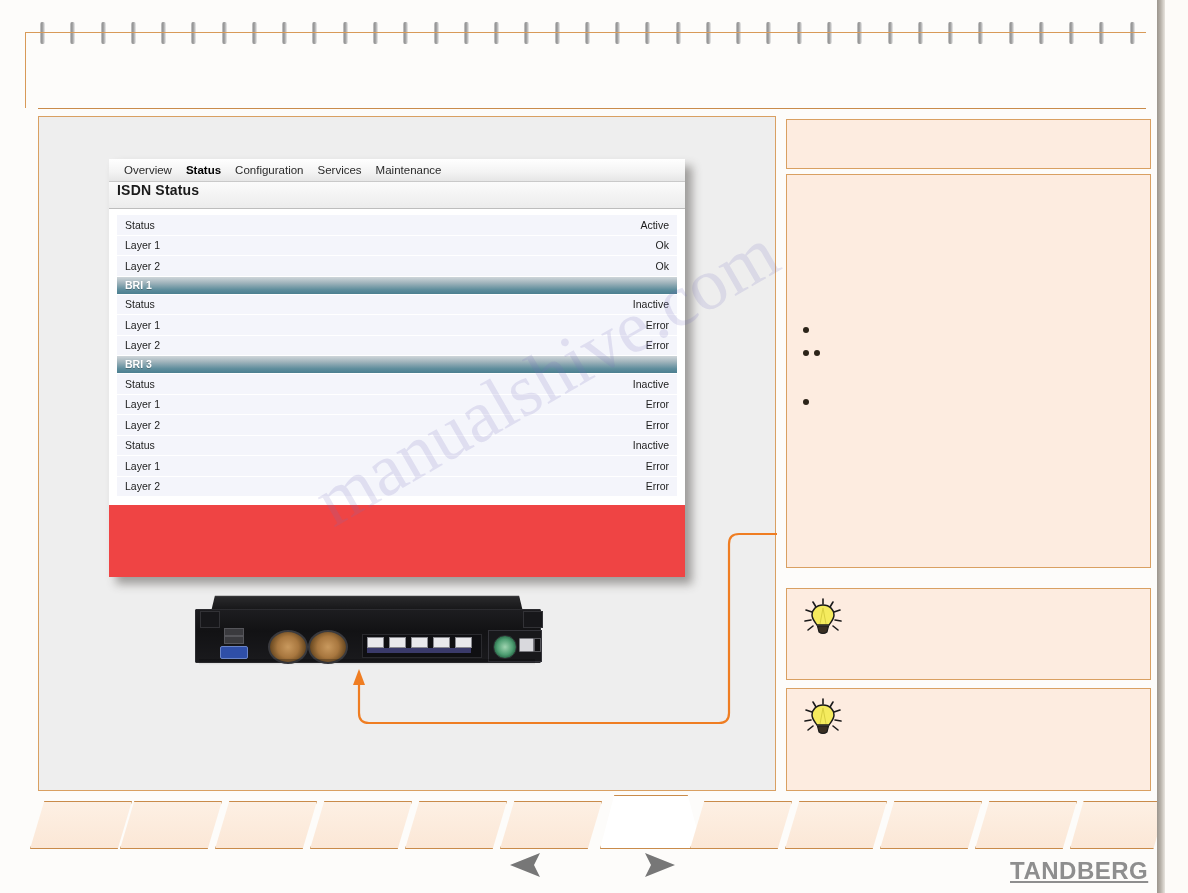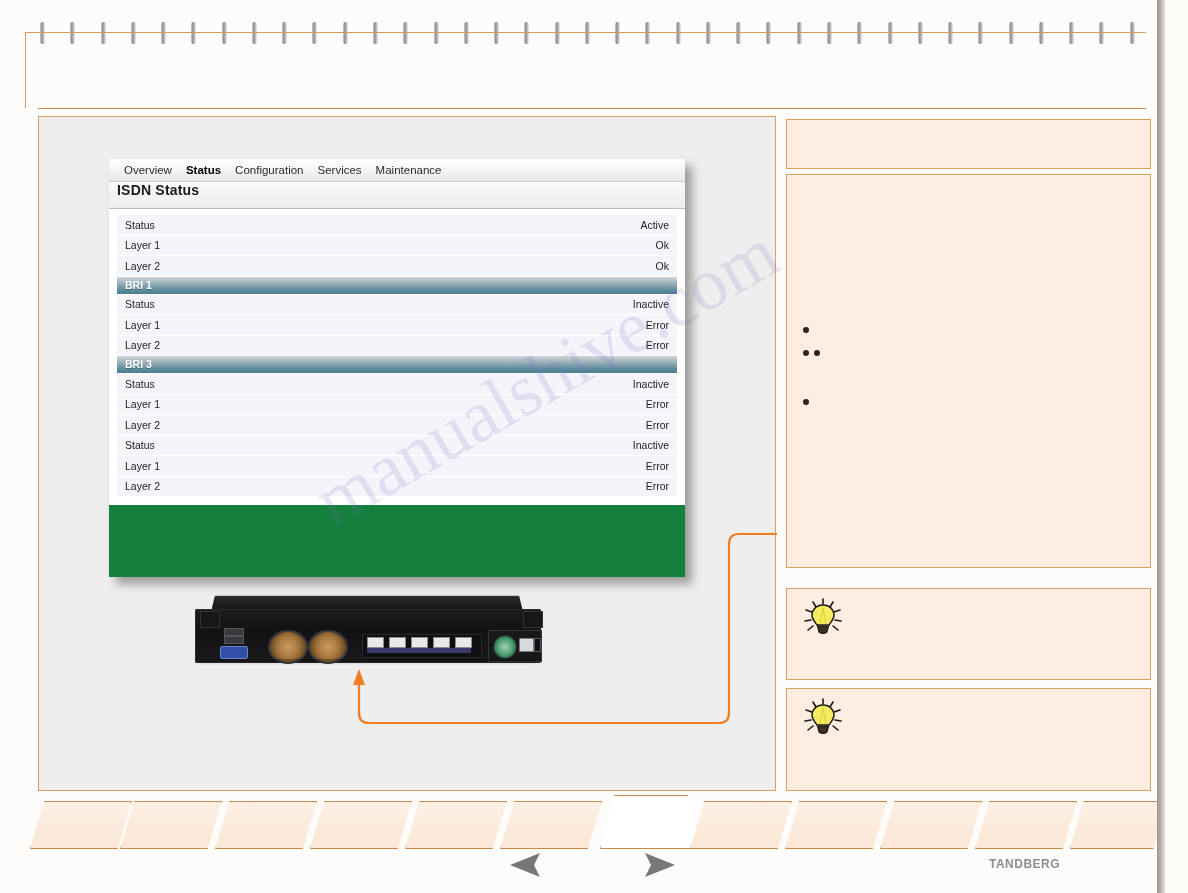--- a/index.html
+++ b/index.html
@@ -48,21 +48,21 @@
   
   #content-pane{
     position:absolute;left:38px;top:116px;width:738px;height:675px;
     background:#eeeeee;border:1px solid #d9a062;
     box-sizing:border-box;
   }
 
   
   #browser{
     position:absolute;left:70px;top:42px;width:576px;height:418px;
-    background:#15803d;
+    background:#ef4444;
     box-shadow:7px 7px 9px rgba(60,55,50,.45);
   }
   #browser-nav{
     height:22px;background:linear-gradient(to bottom,#ffffff 0%,#f3f3f3 60%,#e6e6e6 100%);
     border-bottom:1px solid #c9c9c9;
     display:flex;align-items:center;padding-left:8px;gap:0px;
   }
   .navtab{
     font-size:11.5px;color:#2a2a2a;padding:0 7px;white-space:nowrap;line-height:22px;
   }
@@ -152,23 +152,24 @@
     background:linear-gradient(to bottom,#fdf0e4 0%,#fbe7d6 100%);
     border:1px solid #c98b4a;
     box-shadow:3px 3px 4px rgba(90,70,50,.35);
   }
   .tab.white{background:#ffffff;border-color:#c98b4a;}
 
   #nav-prev{position:absolute;left:508px;top:852px;width:34px;height:26px;}
   #nav-next{position:absolute;left:643px;top:852px;width:34px;height:26px;}
 
   #logo{
-    position:absolute;left:989px;top:857px;
-    font-size:12px;font-weight:bold;letter-spacing:.5px;color:#8e8e8e;
+    position:absolute;left:1010px;top:857px;
+    font-size:24px;font-weight:bold;letter-spacing:.5px;color:#8e8e8e;
     font-family:"Liberation Sans", sans-serif;
+    text-decoration:underline;
   }
 
   
   #watermark{
     position:absolute;left:0;top:0;width:1188px;height:893px;pointer-events:none;
     overflow:hidden;
   }
   #wm-text{
     position:absolute;left:300px;top:470px;
     font-size:74px;color:rgba(120,110,190,.17);

